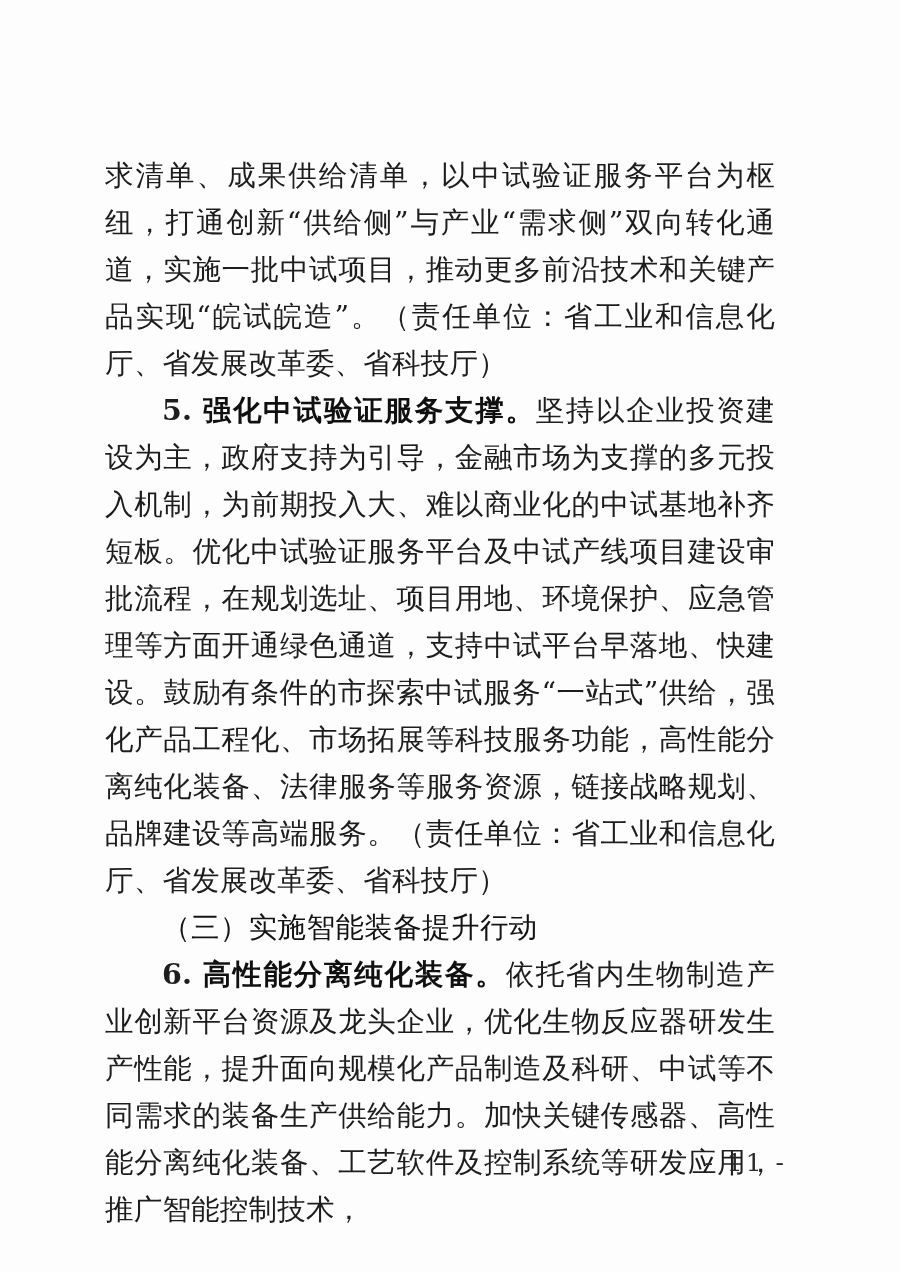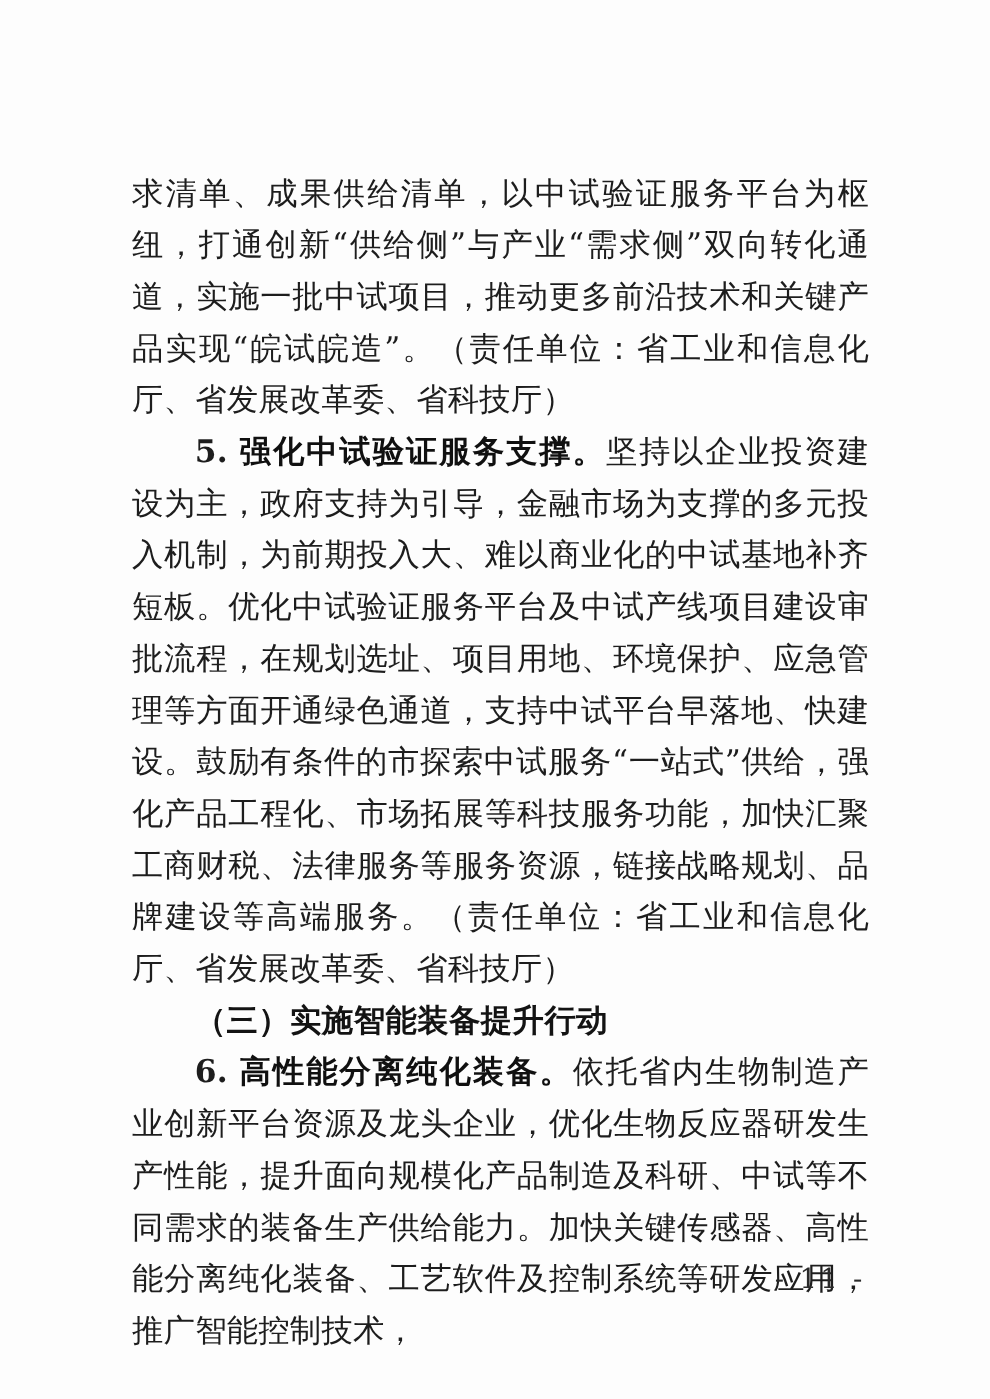--- a/index.html
+++ b/index.html
@@ -10,21 +10,21 @@
   .page {
     position: relative;
     width: 900px;
     height: 1272px;
     background: #fdfdfd;
     overflow: hidden;
     font-family: "DejaVu Serif", "Liberation Serif", serif;
   }
   .content {
     position: absolute;
-    left: 120px;
+    left: 105px;
     top: 152px;
     width: 670px;
   }
   .para {
     font-size: 28.5px;
     line-height: 47px;
     color: #1d1d1d;
     text-align: justify;
     text-justify: inter-ideograph;
     letter-spacing: 0.2px;
@@ -33,21 +33,21 @@
   }
   .para.indent {
     text-indent: 57px;
   }
   .heading {
     font-size: 28.5px;
     line-height: 47px;
     color: #131313;
     margin: 0;
     text-indent: 57px;
-    font-weight: 700;
+    font-weight: 400;
     letter-spacing: 0.4px;
   }
   .lead {
     font-weight: 700;
     color: #101010;
     letter-spacing: 0.4px;
   }
   .lead-num {
     font-weight: 700;
     font-family: "DejaVu Serif", "Liberation Serif", serif;
@@ -65,21 +65,21 @@
 </style>
 </head>
 <body>
 
 <div class="page">
 
   <div class="content">
 
     <p class="para">求清单、成果供给清单，以中试验证服务平台为枢纽，打通创新“供给侧”与产业“需求侧”双向转化通道，实施一批中试项目，推动更多前沿技术和关键产品实现“皖试皖造”。（责任单位：省工业和信息化厅、省发展改革委、省科技厅）</p>
 
-    <p class="para indent"><span class="lead-num">5.</span><span> </span><span class="lead">强化中试验证服务支撑。</span><span>坚持以企业投资建设为主，政府支持为引导，金融市场为支撑的多元投入机制，为前期投入大、难以商业化的中试基地补齐短板。优化中试验证服务平台及中试产线项目建设审批流程，在规划选址、项目用地、环境保护、应急管理等方面开通绿色通道，支持中试平台早落地、快建设。鼓励有条件的市探索中试服务“一站式”供给，强化产品工程化、市场拓展等科技服务功能，加快汇聚工商财税、法律服务等服务资源，链接战略规划、品牌建设等高端服务。（责任单位：省工业和信息化厅、省发展改革委、省科技厅）</span></p>
+    <p class="para indent"><span class="lead-num">5.</span><span> </span><span class="lead">强化中试验证服务支撑。</span><span>坚持以企业投资建设为主，政府支持为引导，金融市场为支撑的多元投入机制，为前期投入大、难以商业化的中试基地补齐短板。优化中试验证服务平台及中试产线项目建设审批流程，在规划选址、项目用地、环境保护、应急管理等方面开通绿色通道，支持中试平台早落地、快建设。鼓励有条件的市探索中试服务“一站式”供给，强化产品工程化、市场拓展等科技服务功能，高性能分离纯化装备、法律服务等服务资源，链接战略规划、品牌建设等高端服务。（责任单位：省工业和信息化厅、省发展改革委、省科技厅）</span></p>
 
     <p class="heading">（三）实施智能装备提升行动</p>
 
     <p class="para indent"><span class="lead-num">6.</span><span> </span><span class="lead">高性能分离纯化装备。</span><span>依托省内生物制造产业创新平台资源及龙头企业，优化生物反应器研发生产性能，提升面向规模化产品制造及科研、中试等不同需求的装备生产供给能力。加快关键传感器、高性能分离纯化装备、工艺软件及控制系统等研发应用，推广智能控制技术，</span></p>
 
   </div>
 
   <div class="page-number">- 11 -</div>
 
 </div>

